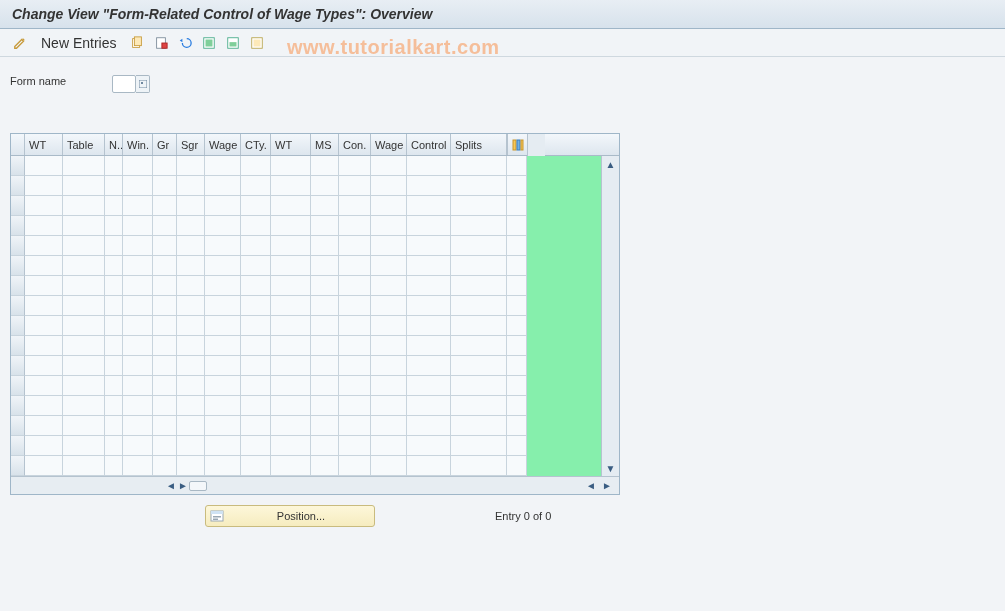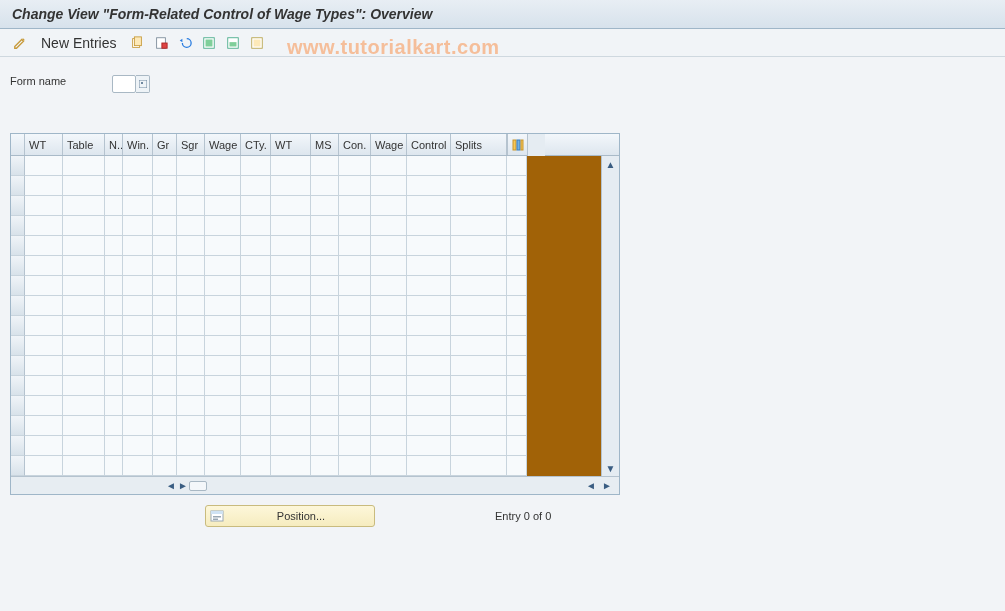--- a/index.html
+++ b/index.html
@@ -10,21 +10,21 @@
     .tbtn svg { width:14px; height:14px; }
     .newentries { font-size:14px; color:#333; padding:0 6px; height:20px; display:flex; align-items:center; border:1px solid transparent; border-radius:3px; }
     .watermark { position:absolute; top:36px; left:287px; font-size:20px; font-weight:bold; color:#f5be9a; letter-spacing:.5px; pointer-events:none; }
     .content { padding:18px 10px; }
     .formrow { display:flex; align-items:flex-start; gap:2px; margin-bottom:40px; }
     .formlabel { width:100px; font-size:11px; }
     .f4 { position:relative; display:inline-flex; align-items:center; }
     .f4 input { width:24px; height:18px; border:1px solid #a9b8c4; border-radius:2px; background:#fff; }
     .f4 .f4btn { width:14px; height:18px; border:1px solid #a9b8c4; border-left:none; border-radius:0 2px 2px 0; background:#eef3f7; display:flex; align-items:center; justify-content:center; }
 
-    .grid-wrap { border:1px solid #9fb6c8; width:610px; background:#a16207; position:relative; }
+    .grid-wrap { border:1px solid #9fb6c8; width:610px; background:#86efac; position:relative; }
     .grid-head { display:flex; background:linear-gradient(#f3f7fb,#dde6ee); border-bottom:1px solid #a9bac8; height:22px; }
     .selcol { width:14px; border-right:1px solid #b5c3cf; background:linear-gradient(#f3f7fb,#dde6ee);}
     .hdcell { border-right:1px solid #b5c3cf; font-size:11px; display:flex; align-items:center; padding:0 4px; overflow:hidden; white-space:nowrap; color:#333;}
     .cfgcol { width:20px; display:flex; align-items:center; justify-content:center; border-left:1px solid #b5c3cf; }
     .scrollcol { width:18px; background:#e5ecf2; border-left:1px solid #b5c3cf; position:relative; }
     .scrollcol .arr { height:16px; display:flex; align-items:center; justify-content:center; color:#3a5d82; font-size:10px;}
     .grid-body { display:flex; }
     .rows { flex:1; }
     .gr { display:flex; height:20px; }
     .rsel { width:14px; background:linear-gradient(#f0f4f8,#d8e2ea); border-right:1px solid #b5c3cf; border-bottom:1px solid #c8d4dd;}

